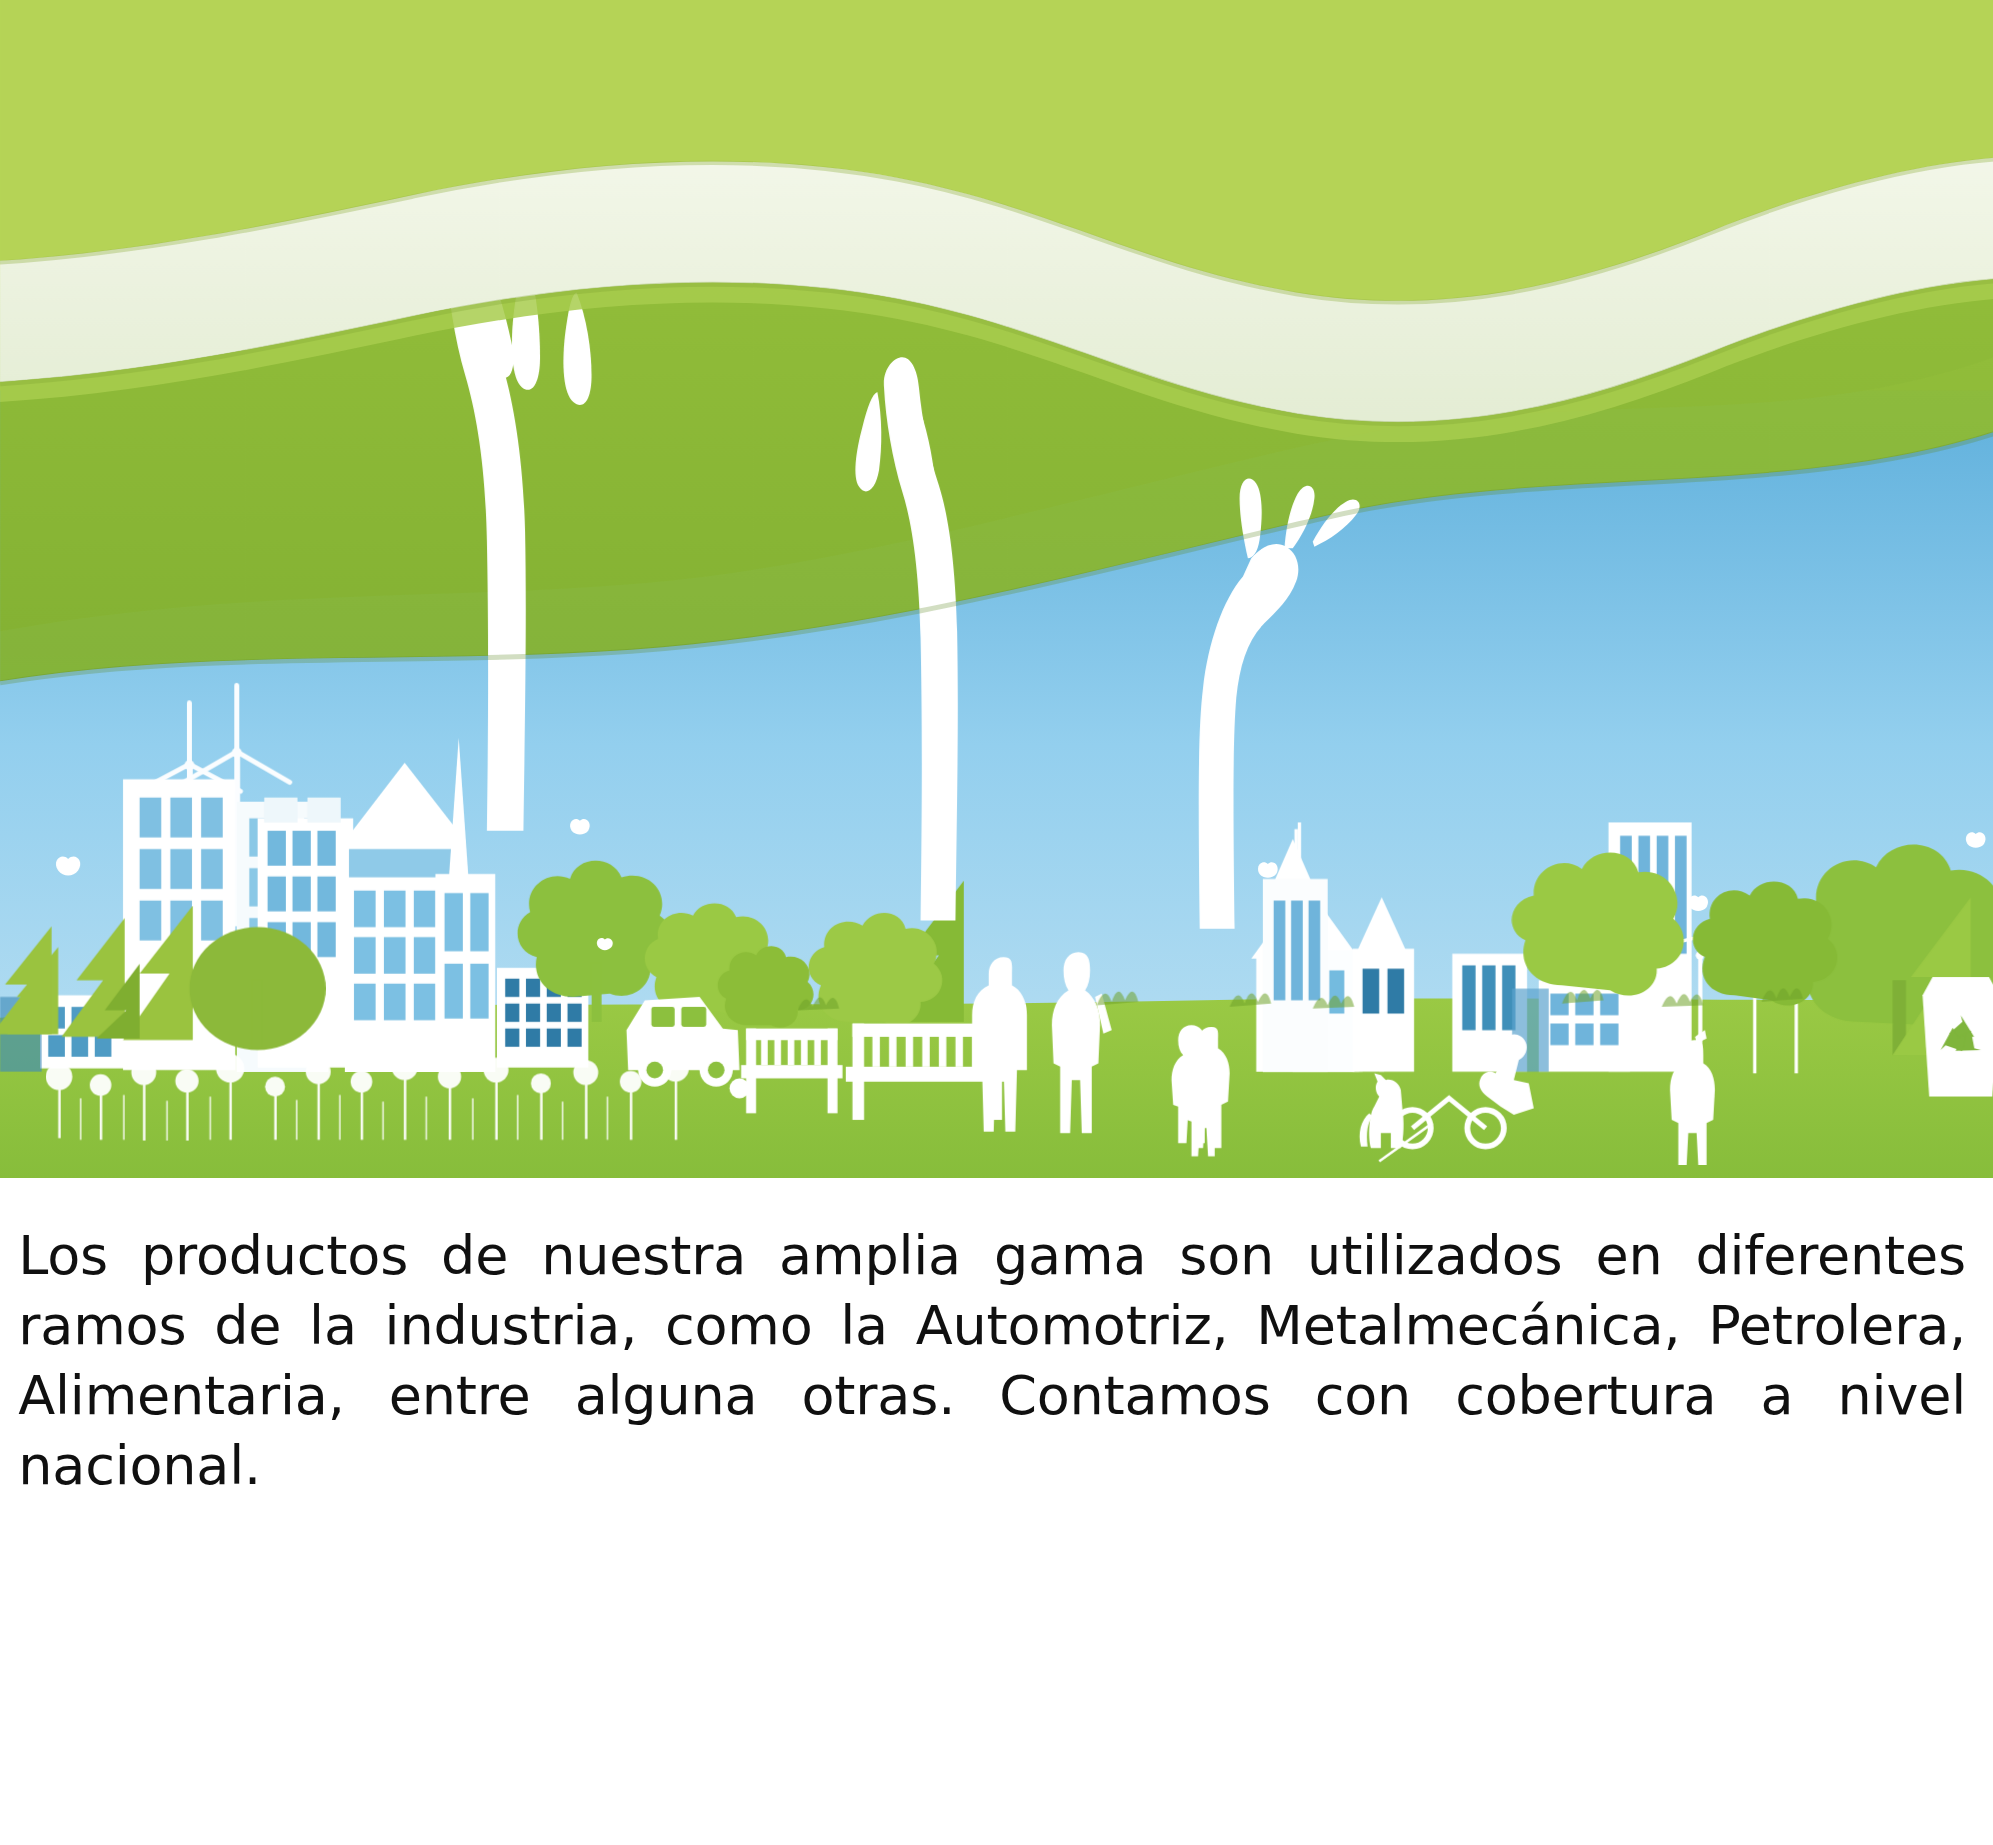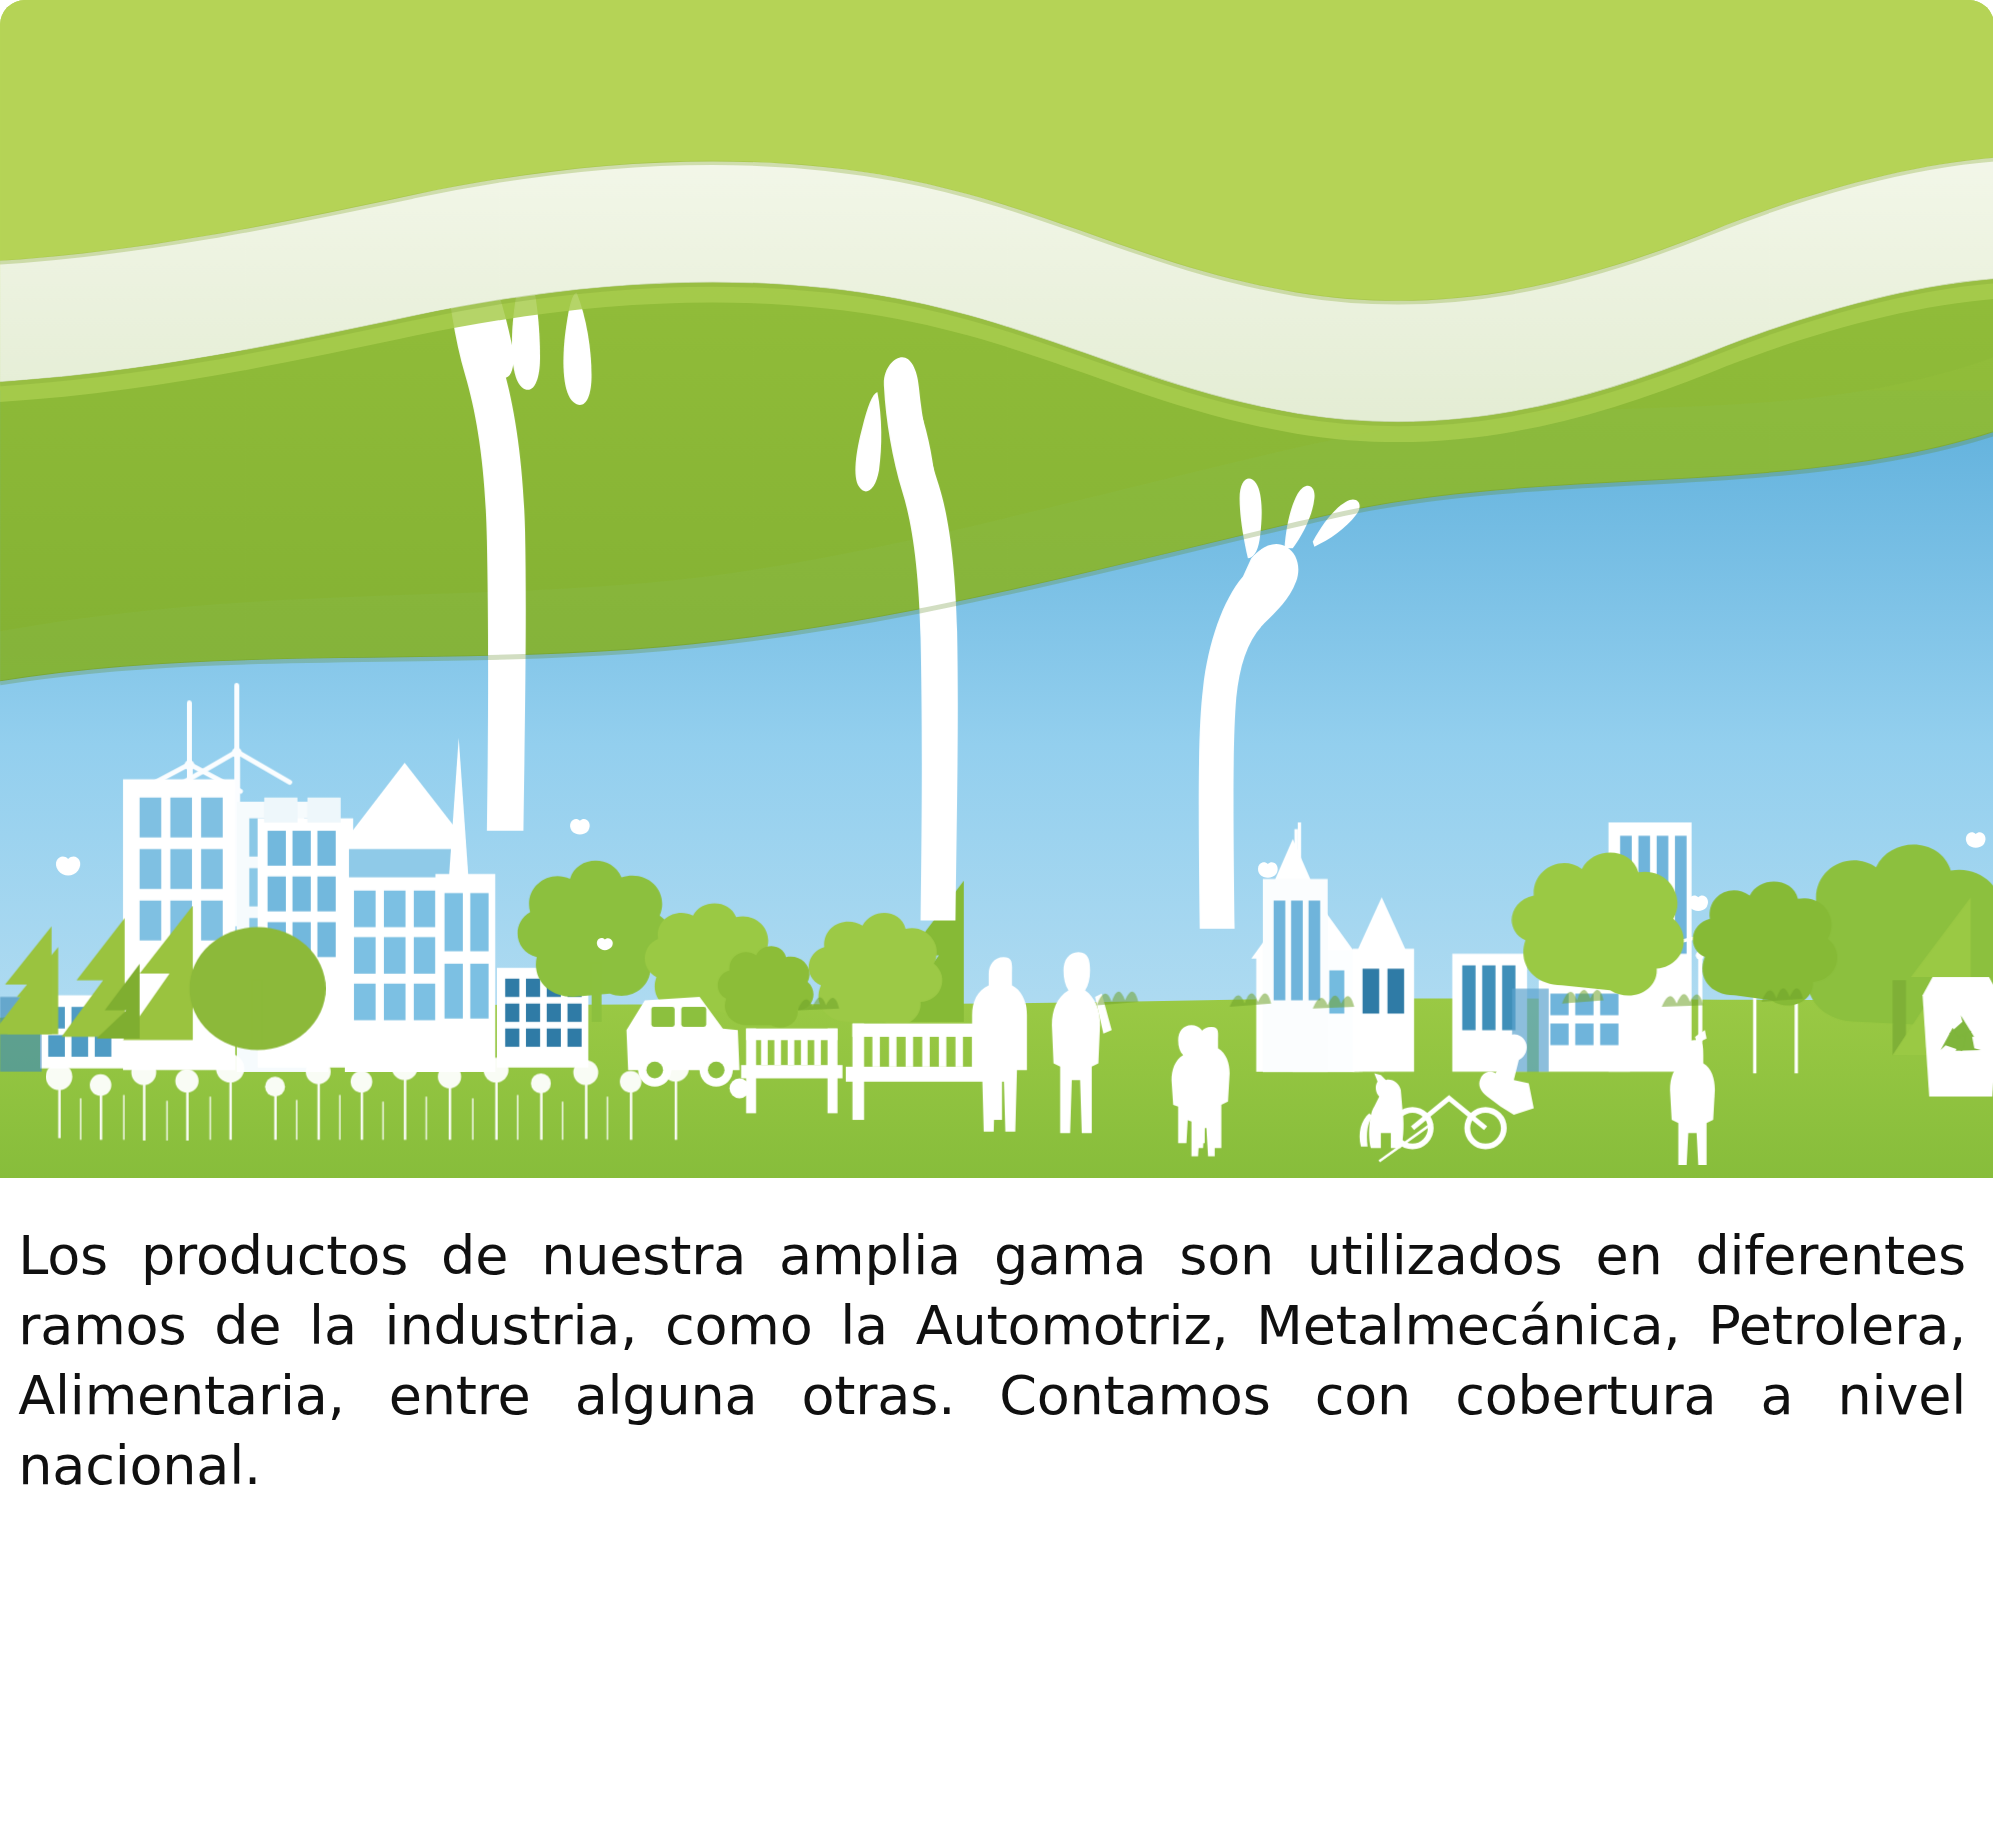--- a/index.html
+++ b/index.html
@@ -4,21 +4,20 @@
 <style>
   html,body{margin:0;padding:0;background:#ffffff;}
   body{font-family:"Liberation Sans", sans-serif;}
 
   #page{
     position:relative;
     width:1994px;
     height:1844px;
     background:#ffffff;
     overflow:hidden;
-    border-radius:25px;
   }
 
   
   #hero{
     position:absolute;
     left:0; top:0;
     width:1994px;
     height:1178px;
     overflow:hidden;
     background:#b5d356;

